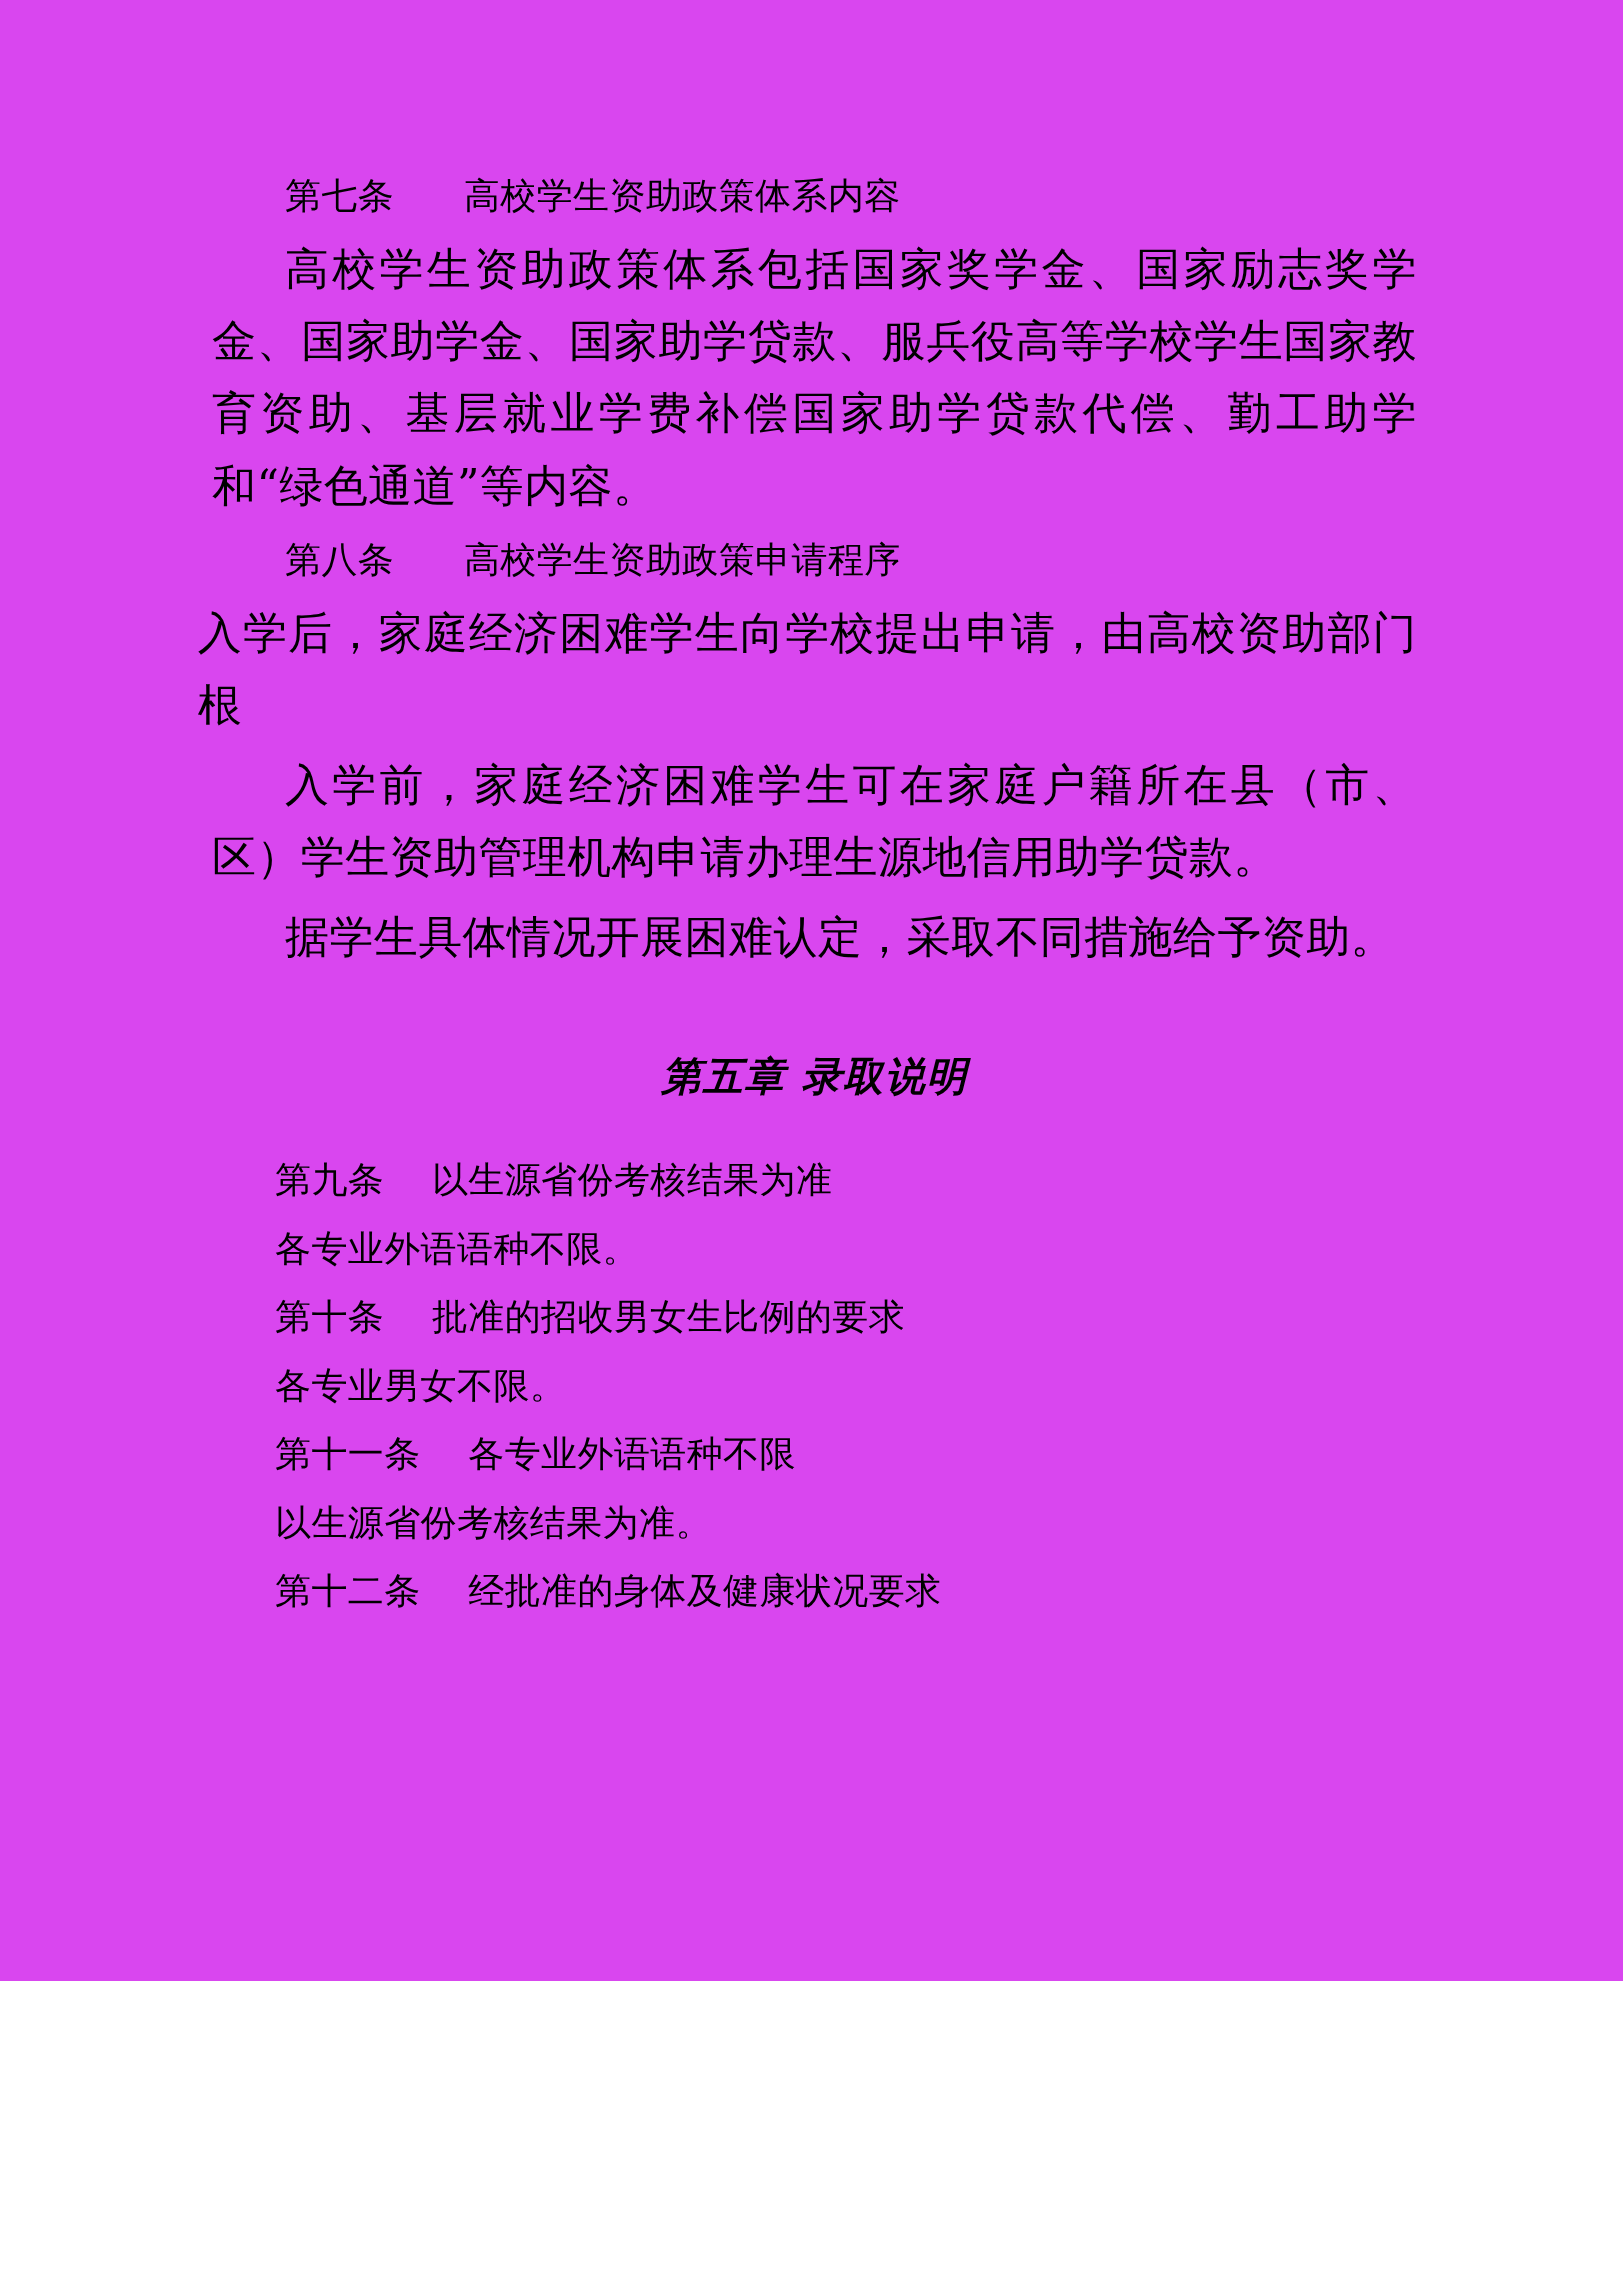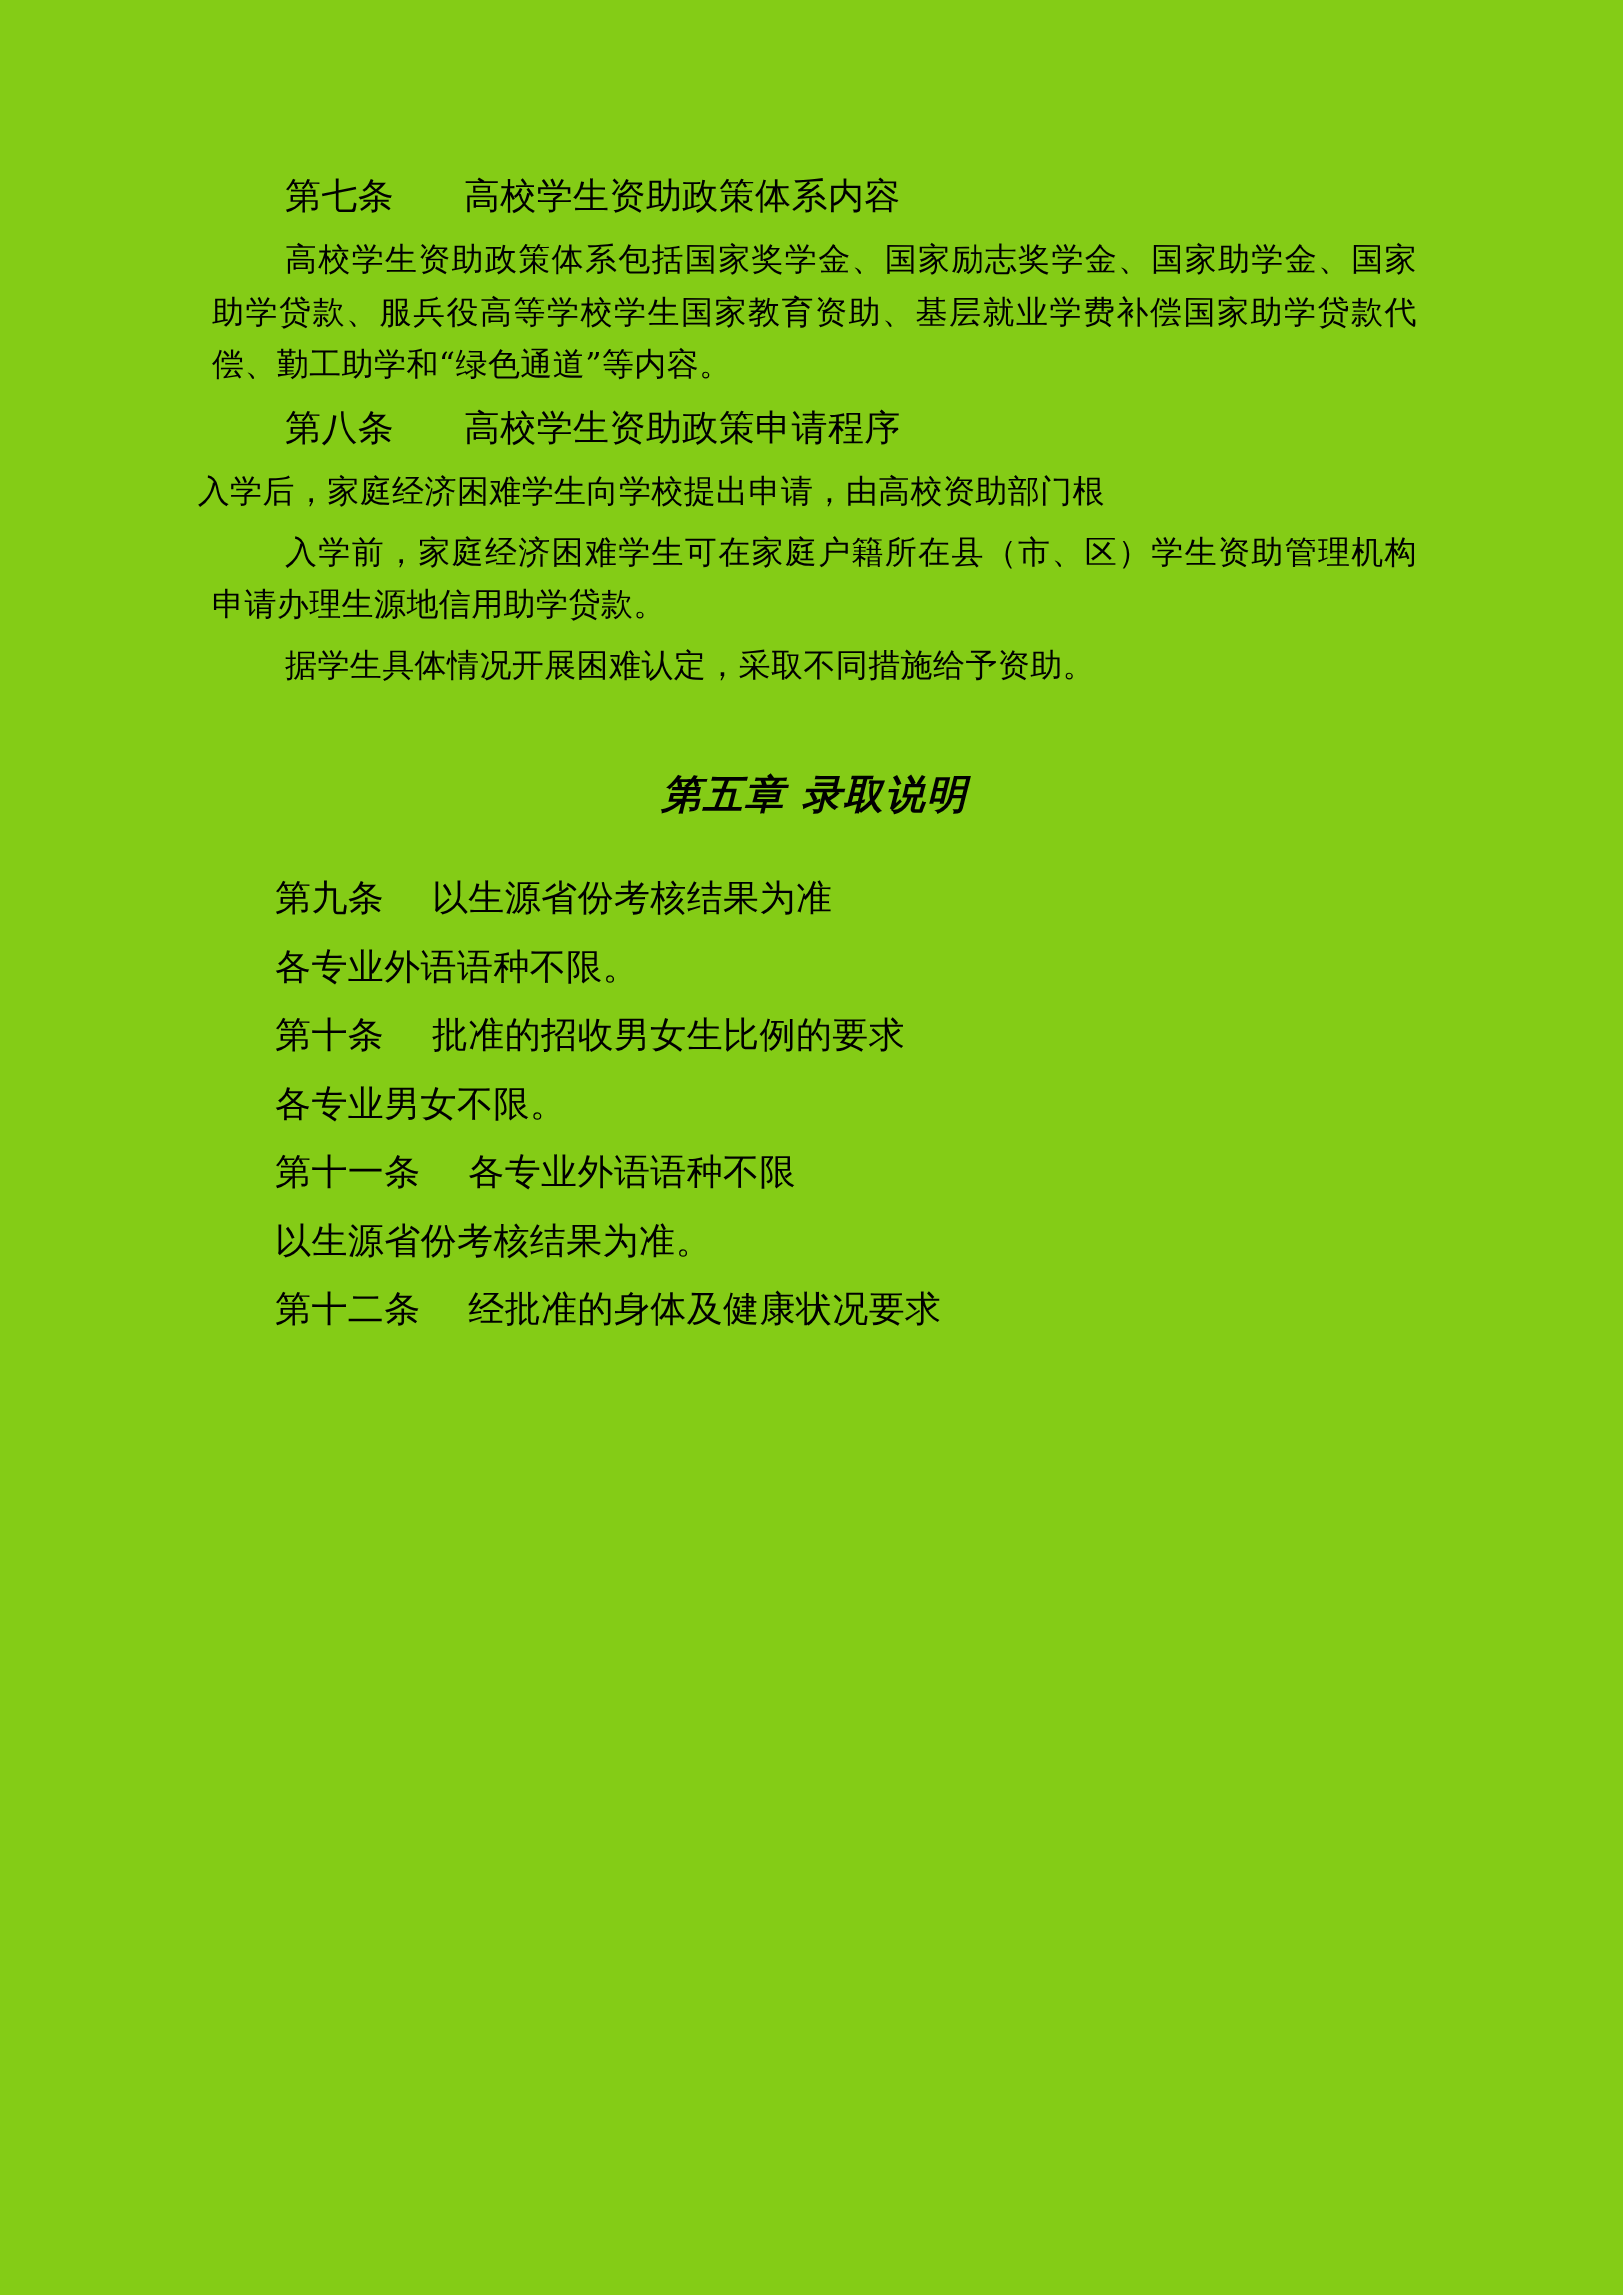--- a/index.html
+++ b/index.html
@@ -3,35 +3,35 @@
 <meta charset="utf-8">
 <style>
   html, body {
     margin: 0;
     padding: 0;
     background: #ffffff;
   }
   .page {
     position: relative;
     width: 1623px;
-    height: 2295px;
-    background: #84cc16;
+    height: 1981px;
+    background: #d946ef;
     margin: 0 auto;
     font-family: "DejaVu Serif", "Liberation Serif", serif;
     color: #000000;
     box-sizing: border-box;
   }
   .content {
     position: absolute;
     left: 212px;
     top: 166px;
     width: 1205px;
   }
   .para {
-    font-size: 32px;
+    font-size: 44px;
     line-height: 1.64;
     text-align: justify;
     margin: 0 0 8px 0;
     letter-spacing: 0.4px;
   }
   .indent-2 {
     text-indent: 73px;
   }
   .no-indent {
     text-indent: 0;

